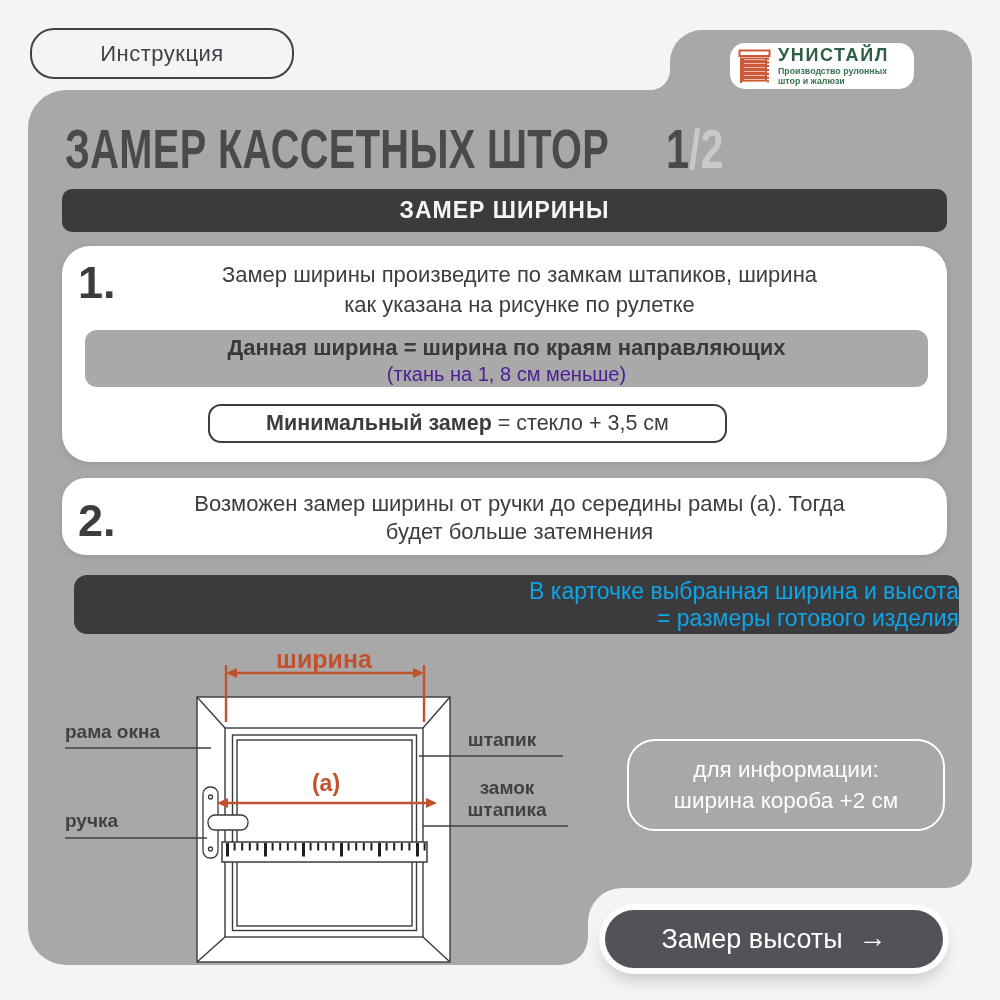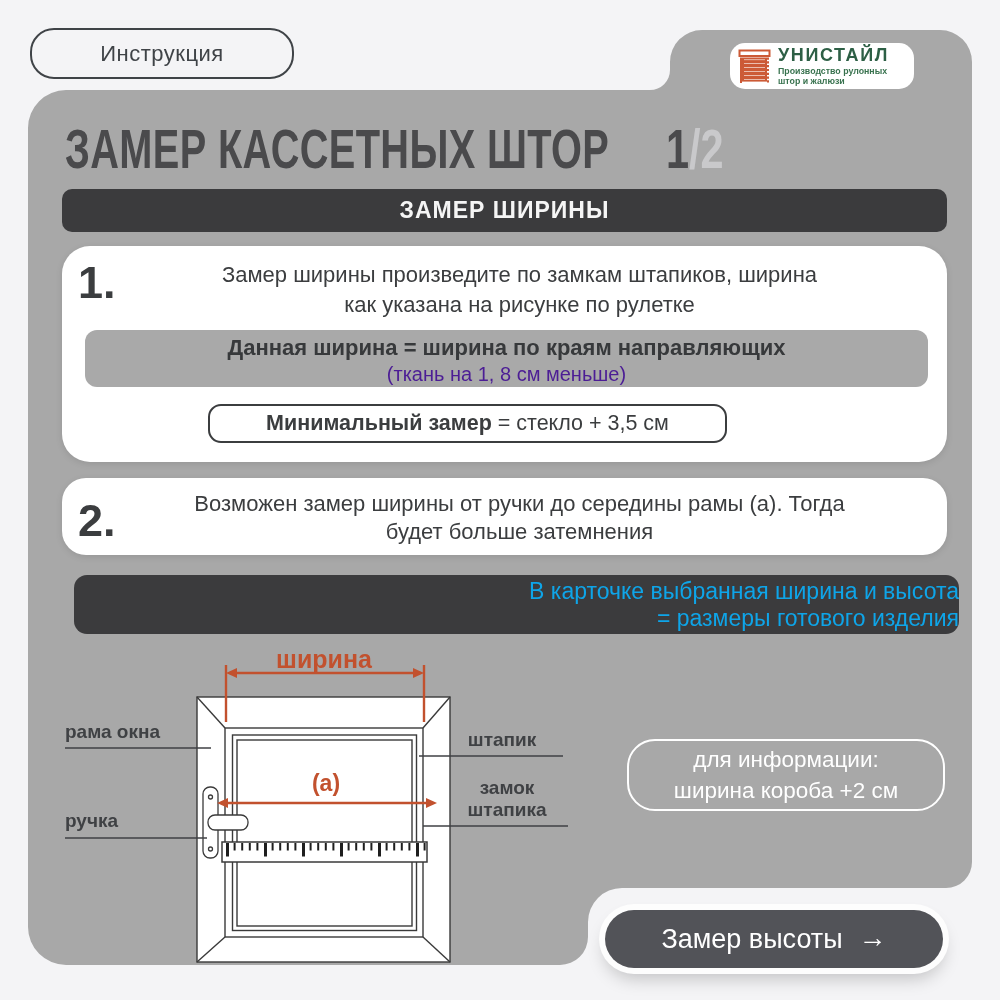--- a/index.html
+++ b/index.html
@@ -83,21 +83,21 @@
     color:#0ea5e9;font-size:23px;font-weight:500;line-height:27px;margin-left:12px;
   }
 
   
   .diagram-svg{left:0;top:640px;width:600px;height:335px;}
   .dlabel{font-family:"Liberation Sans",sans-serif;font-weight:700;font-size:19px;fill:#3f4144;}
   .dorange{font-family:"Liberation Sans",sans-serif;font-weight:700;fill:#c2512e;}
 
   
   .info-box{
-    left:627px;top:739px;width:318px;height:72px;border:2.5px solid #ffffff;border-radius:28px;
+    left:627px;top:739px;width:318px;height:92px;border:2.5px solid #ffffff;border-radius:28px;
     box-sizing:border-box;display:flex;flex-direction:column;align-items:center;justify-content:center;
     color:#ffffff;font-size:22.5px;font-weight:500;line-height:31px;
   }
 
   
   .next-btn{
     left:605px;top:910px;width:338px;height:58px;background:#525358;border-radius:29px;
     display:flex;align-items:center;justify-content:center;gap:16px;
     color:#ffffff;font-size:27px;font-weight:500;
     box-shadow:0 0 0 6px #fdfdfd, 0 10px 18px rgba(0,0,0,.22);

